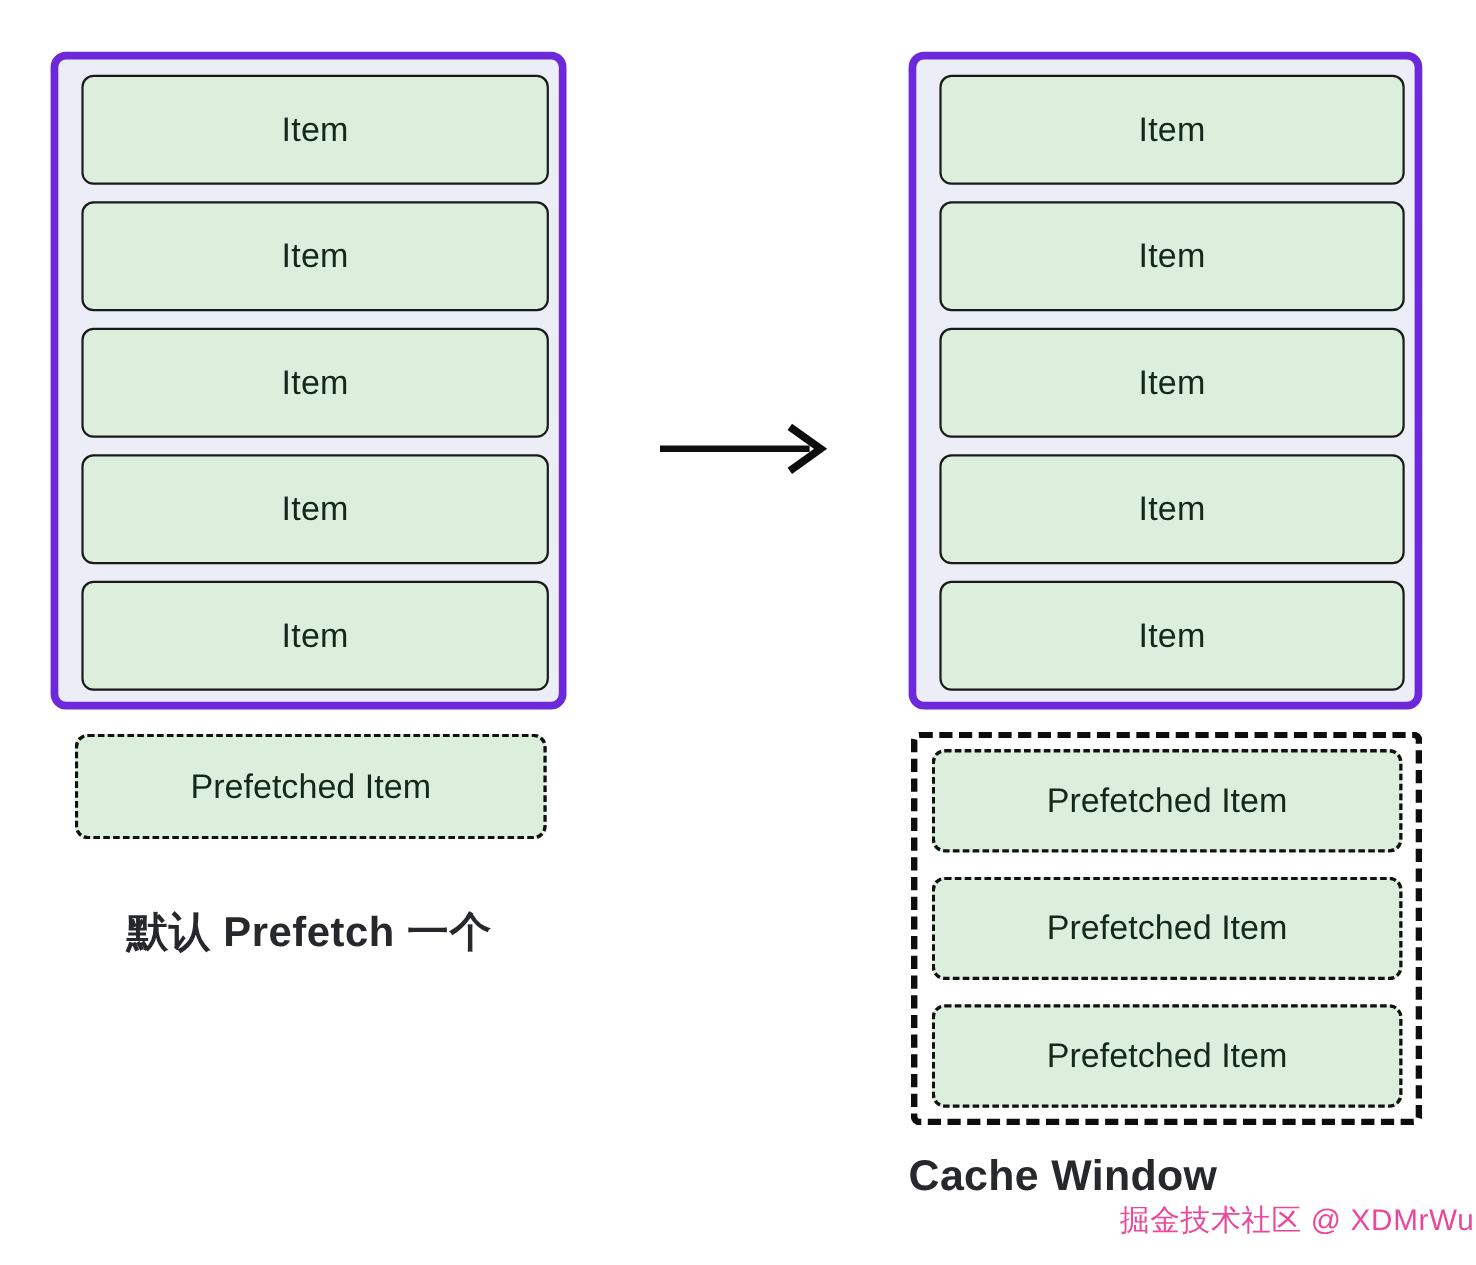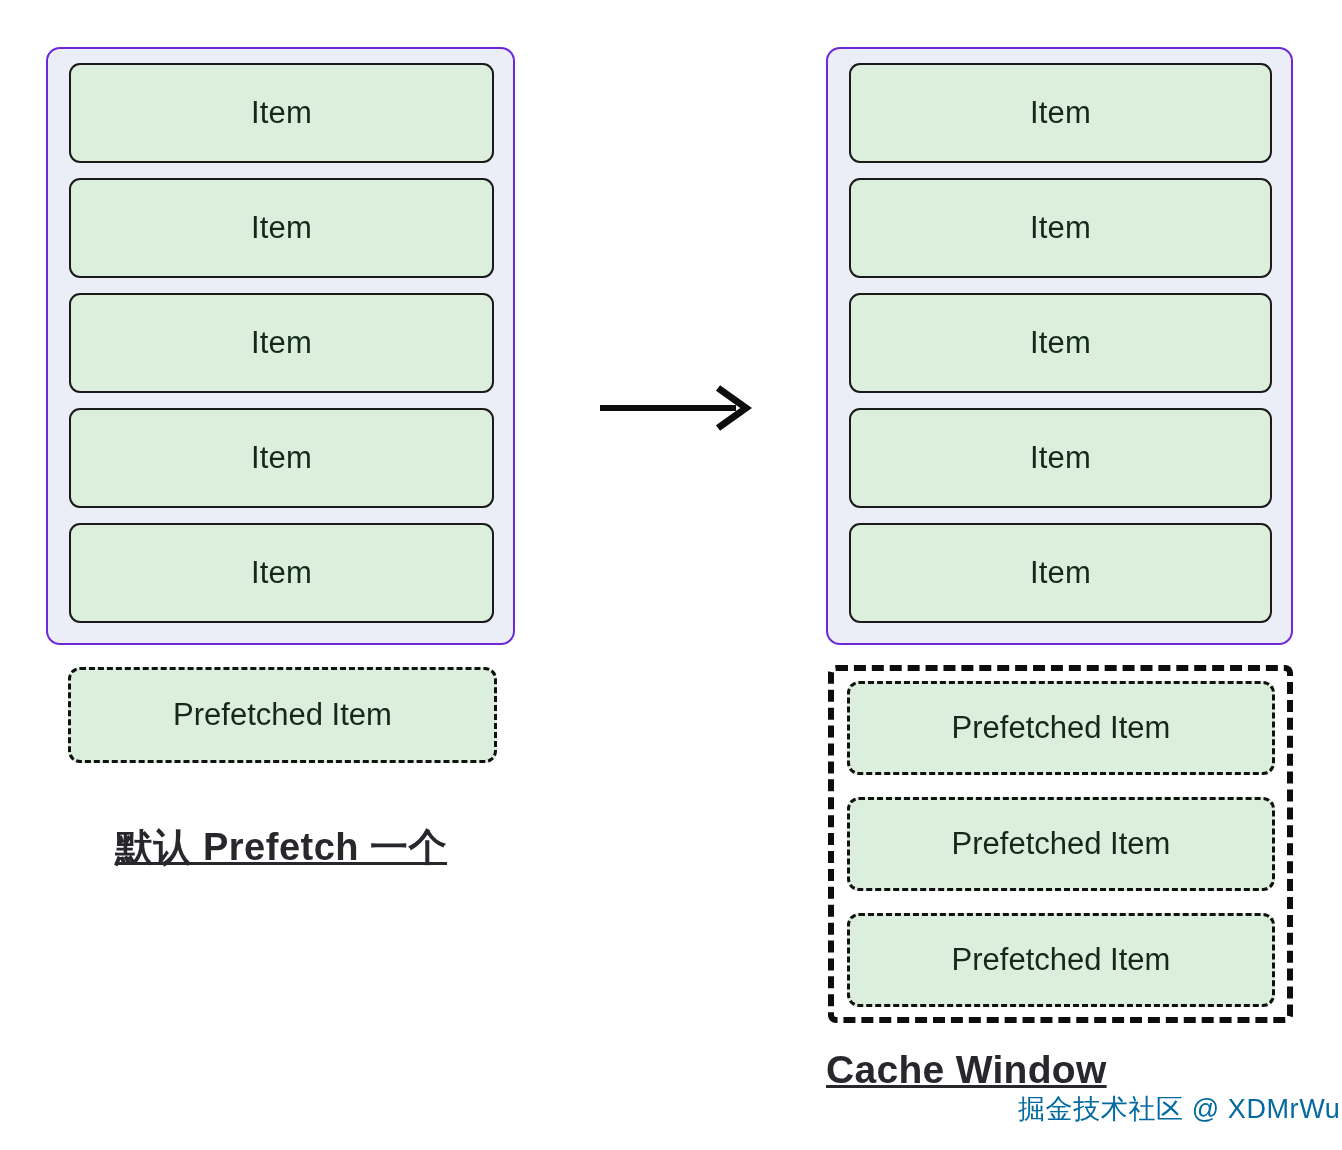--- a/index.html
+++ b/index.html
@@ -21,21 +21,21 @@
     left: 0; top: 0;
     width: 1342px;
     height: 1150px;
   }
 
   
   .list-container {
     position: absolute;
     box-sizing: border-box;
     background: #eceef7;
-    border: 2px solid #6d28d9;
+    border: 7px solid #6d28d9;
     border-radius: 14px;
     text-align: right;
   }
   .list-container.left  { left: 46px;  top: 47px; width: 469px; height: 598px; }
   .list-container.right { left: 826px; top: 47px; width: 467px; height: 598px; }
 
   
   .item-box {
     position: absolute;
     box-sizing: border-box;
@@ -115,21 +115,20 @@
     width: 162px;
     height: 52px;
   }
 
   
   .caption {
     position: absolute;
     font-weight: bold;
     color: #26282c;
     white-space: nowrap;
-    text-decoration: underline;
   }
   .caption.left-caption {
     left: 0;
     top: 822px;
     width: 562px;
     text-align: center;
     font-size: 38px;
     letter-spacing: 0.5px;
   }
   .caption.right-caption {
@@ -140,21 +139,21 @@
     font-size: 39px;
     letter-spacing: 0.3px;
   }
 
   
   .watermark {
     position: absolute;
     left: 1018px;
     top: 1091px;
     font-size: 27px;
-    color: #0369a1;
+    color: #ec4899;
     letter-spacing: 0.6px;
     white-space: nowrap;
   }
 </style>
 </head>
 <body>
 
 <div class="stage">
 
   <div class="list-container left">

